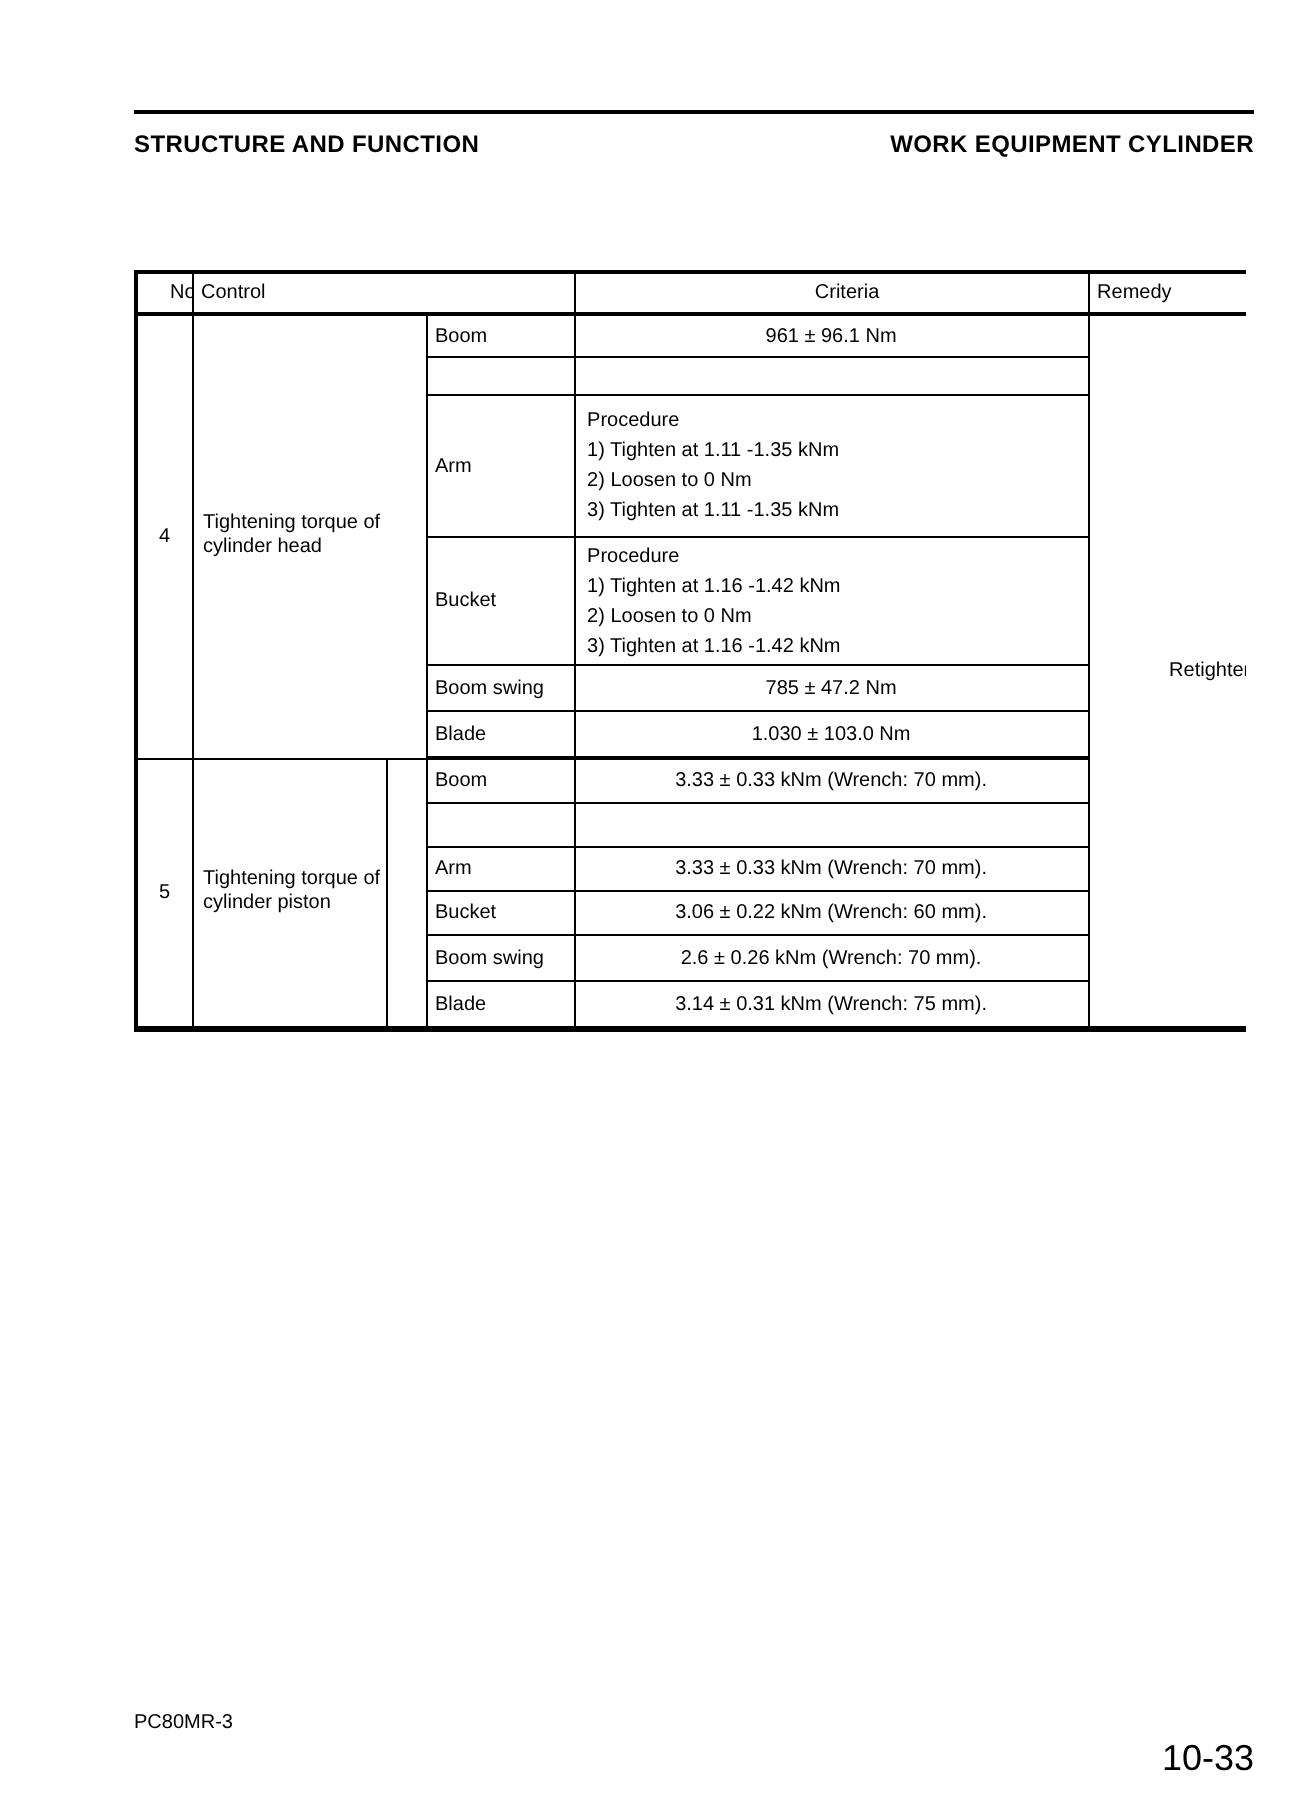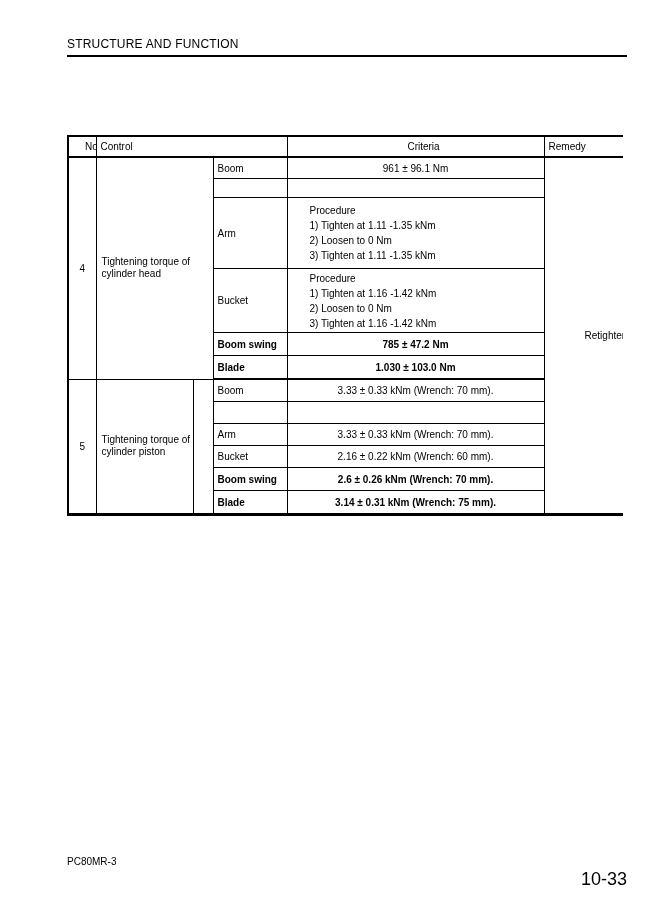--- a/index.html
+++ b/index.html
@@ -11,62 +11,63 @@
   }
   .page { position:absolute; inset:0; background:#fff; }
 
   
   .hdr-band {
     position:absolute; left:67px; top:37px; width:560px; height:18px;
     border-bottom:2px solid #000;
     display:flex; justify-content:space-between; align-items:flex-start;
   }
   .hdr-band .ht {
-    font-size:12px; font-weight:normal; letter-spacing:0.2px; line-height:14px; color:#000;
+    font-size:12px; font-weight:bold; letter-spacing:0.2px; line-height:14px; color:#000;margin-top:28px;
   }
 
   
   table.tq {
     position:absolute; left:67px; top:135px;
     border-collapse:collapse; table-layout:fixed;
     width:555px;
     border-left:2px solid #000; border-top:2px solid #000; border-bottom:3px solid #000;
     font-size:10px; color:#000;
   }
   .tq th, .tq td {
     border:1px solid #000; padding:0 0 0 4px;
     vertical-align:middle; text-align:left;
     overflow:hidden; line-height:13px; font-weight:normal;
   }
   .tq tr.hrow th { height:19px; border-bottom:2px solid #000; }
   .tq tr.secend td { border-bottom:2px solid #000; }
   .tq td.rem, .tq th.rem { border-right:0; }
   .tq .cen { text-align:center; padding-left:16px; }
   .tq td.crit { text-align:center; padding-left:0; }
-  .tq td.crit.proc { text-align:left; padding-left:22px; line-height:15px; }
+  .tq td.crit.proc { text-align:left; padding-left:6px; line-height:15px; }
   .tq td.nocell { text-align:center; padding-left:0; }
   .tq td.ctrl { padding-left:5px; line-height:12px; }
   .tq td.item { padding-left:4px; }
   .tq td.spacer { padding:0; }
   
   tr.r20 td { height:20px;padding-left:40px; } tr.r18 td { height:18px; }
   tr.r70 td { height:70px; } tr.r63 td { height:63px; }
-  tr.r22 td { height:22px;font-weight:bold; } tr.r21 td { height:21px; }
+  tr.r22 td { height:22px; } tr.r21 td { height:21px; }
 
   
   .foot-model { position:absolute; left:67px; top:840px; font-size:10px; color:#000;margin-top:16px; }
   .foot-page  { position:absolute; right:28px; top:869px; font-size:18px; color:#000; }
 </style>
 </head>
 <body>
 
 <div class="page">
 
   <div class="hdr-band">
     <span class="ht">STRUCTURE AND FUNCTION</span>
+    <span class="ht">WORK EQUIPMENT CYLINDER</span>
   </div>
 
   <table class="tq">
     <colgroup>
       <col style="width:28px">
         <col style="width:97px">
         <col style="width:20px">
       <col style="width:74px">
         <col style="width:257px">
         <col style="width:79px">
@@ -134,21 +135,21 @@
     <tr class="r21">
       <td class="item"></td>
       <td class="crit"></td>
     </tr>
     <tr class="r21">
       <td class="item">Arm</td>
       <td class="crit">3.33 ± 0.33 kNm (Wrench: 70 mm).</td>
     </tr>
     <tr class="r21">
       <td class="item">Bucket</td>
-      <td class="crit">2.16 ± 0.22 kNm (Wrench: 60 mm).</td>
+      <td class="crit">3.06 ± 0.22 kNm (Wrench: 60 mm).</td>
     </tr>
     <tr class="r22">
       <td class="item">Boom swing</td>
       <td class="crit">2.6 ± 0.26 kNm (Wrench: 70 mm).</td>
     </tr>
     <tr class="r22">
       <td class="item">Blade</td>
       <td class="crit">3.14 ± 0.31 kNm (Wrench: 75 mm).</td>
     </tr>
   </tbody>

